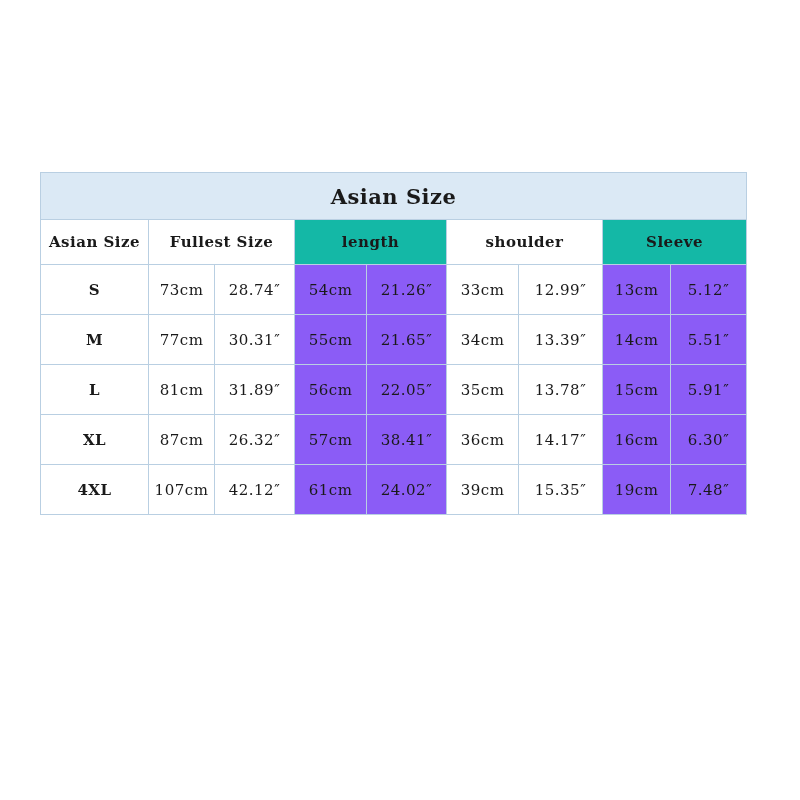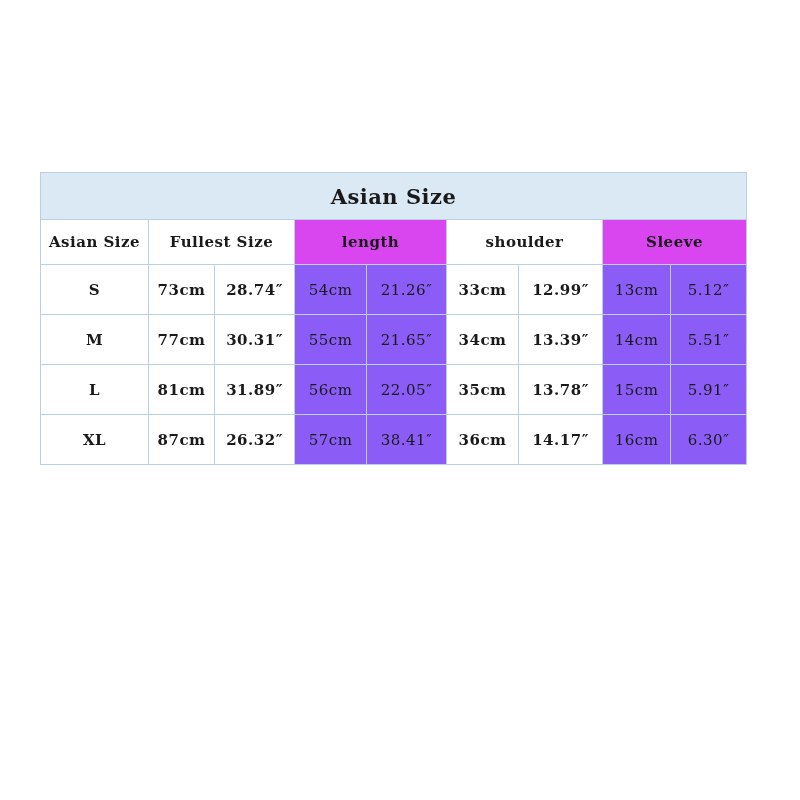--- a/index.html
+++ b/index.html
@@ -51,28 +51,28 @@
   }
 
   .head-row td {
     height: 44px;
     font-size: 15px;
     font-weight: bold;
     letter-spacing: 1px;
   }
 
   .head-plain { background: #ffffff; }
-  .head-tint  { background: #d946ef; }
+  .head-tint  { background: #14b8a6; }
 
   .body-row td {
     height: 49px;
     font-size: 15px;
   }
 
-  .cell-plain { background: #ffffff; font-weight: bold; }
+  .cell-plain { background: #ffffff; }
   .cell-tint  { background: #8b5cf6; }
 
   .size-label {
     font-weight: bold;
     font-size: 15px;
     letter-spacing: 1px;
   }
 </style>
 </head>
 <body>
@@ -147,16 +147,27 @@
           <td class="cell-tint">57cm</td>
           <td class="cell-tint">38.41″</td>
           <td class="cell-plain">36cm</td>
           <td class="cell-plain">14.17″</td>
           <td class="cell-tint">16cm</td>
           <td class="cell-tint">6.30″</td>
         </tr>
 
 
 
+        <tr class="body-row">
+          <td class="cell-plain size-label">4XL</td>
+          <td class="cell-plain">107cm</td>
+          <td class="cell-plain">42.12″</td>
+          <td class="cell-tint">61cm</td>
+          <td class="cell-tint">24.02″</td>
+          <td class="cell-plain">39cm</td>
+          <td class="cell-plain">15.35″</td>
+          <td class="cell-tint">19cm</td>
+          <td class="cell-tint">7.48″</td>
+        </tr>
       </tbody>
     </table>
   </div>
 </div>
 
 </body></html>

